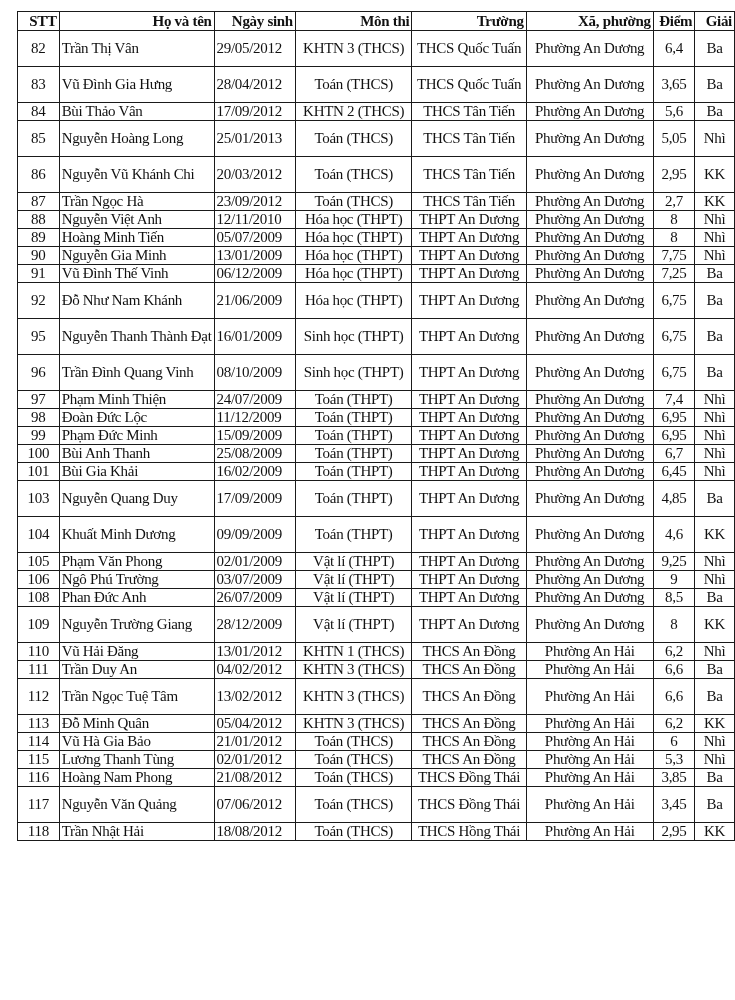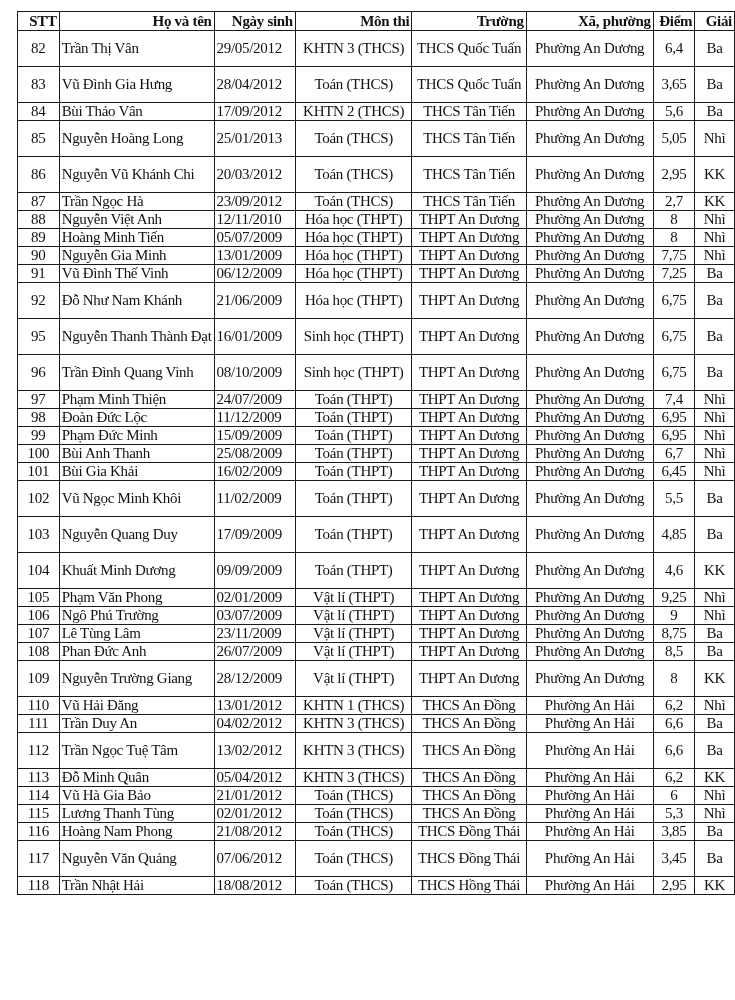--- a/index.html
+++ b/index.html
@@ -235,30 +235,20 @@
         <td class="c">101</td>
         <td class="l name">Bùi Gia Khải</td>
         <td class="l">16/02/2009</td>
         <td class="c">Toán (THPT)</td>
         <td class="c">THPT An Dương</td>
         <td class="c">Phường An Dương</td>
         <td class="c">6,45</td>
         <td class="c">Nhì</td>
       </tr>
       <tr class="h2">
-        <td class="c">102</td>
-        <td class="l name">Vũ Ngọc Minh Khôi</td>
-        <td class="l">11/02/2009</td>
-        <td class="c">Toán (THPT)</td>
-        <td class="c">THPT An Dương</td>
-        <td class="c">Phường An Dương</td>
-        <td class="c">5,5</td>
-        <td class="c">Ba</td>
-      </tr>
-      <tr class="h2">
         <td class="c">103</td>
         <td class="l name">Nguyễn Quang Duy</td>
         <td class="l">17/09/2009</td>
         <td class="c">Toán (THPT)</td>
         <td class="c">THPT An Dương</td>
         <td class="c">Phường An Dương</td>
         <td class="c">4,85</td>
         <td class="c">Ba</td>
       </tr>
       <tr class="h2">
@@ -285,30 +275,20 @@
         <td class="c">106</td>
         <td class="l name">Ngô Phú Trường</td>
         <td class="l">03/07/2009</td>
         <td class="c">Vật lí (THPT)</td>
         <td class="c">THPT An Dương</td>
         <td class="c">Phường An Dương</td>
         <td class="c">9</td>
         <td class="c">Nhì</td>
       </tr>
       <tr class="h1">
-        <td class="c">107</td>
-        <td class="l name">Lê Tùng Lâm</td>
-        <td class="l">23/11/2009</td>
-        <td class="c">Vật lí (THPT)</td>
-        <td class="c">THPT An Dương</td>
-        <td class="c">Phường An Dương</td>
-        <td class="c">8,75</td>
-        <td class="c">Ba</td>
-      </tr>
-      <tr class="h1">
         <td class="c">108</td>
         <td class="l name">Phan Đức Anh</td>
         <td class="l">26/07/2009</td>
         <td class="c">Vật lí (THPT)</td>
         <td class="c">THPT An Dương</td>
         <td class="c">Phường An Dương</td>
         <td class="c">8,5</td>
         <td class="c">Ba</td>
       </tr>
       <tr class="h2">

